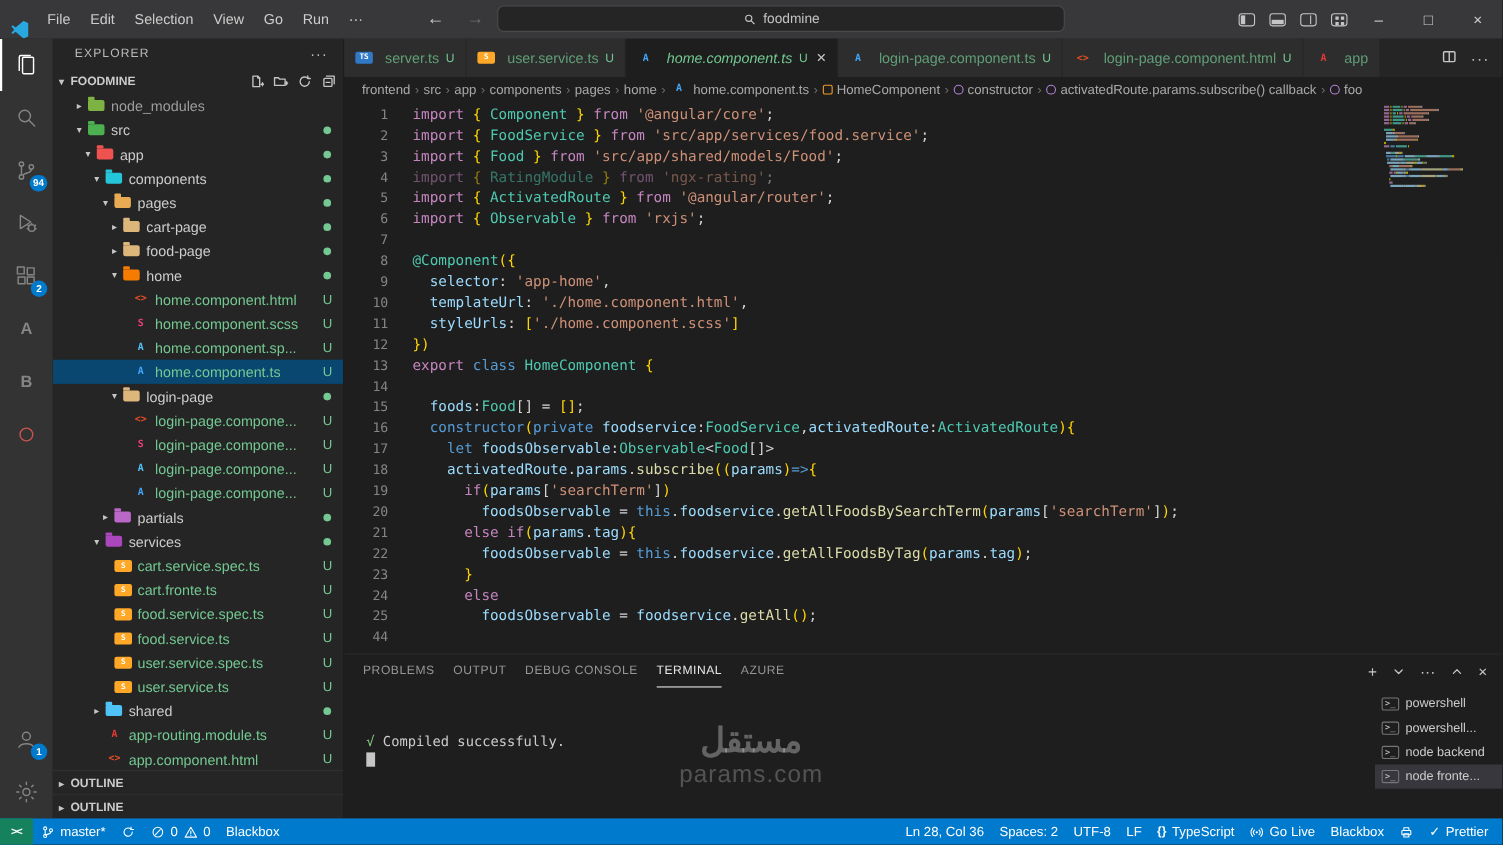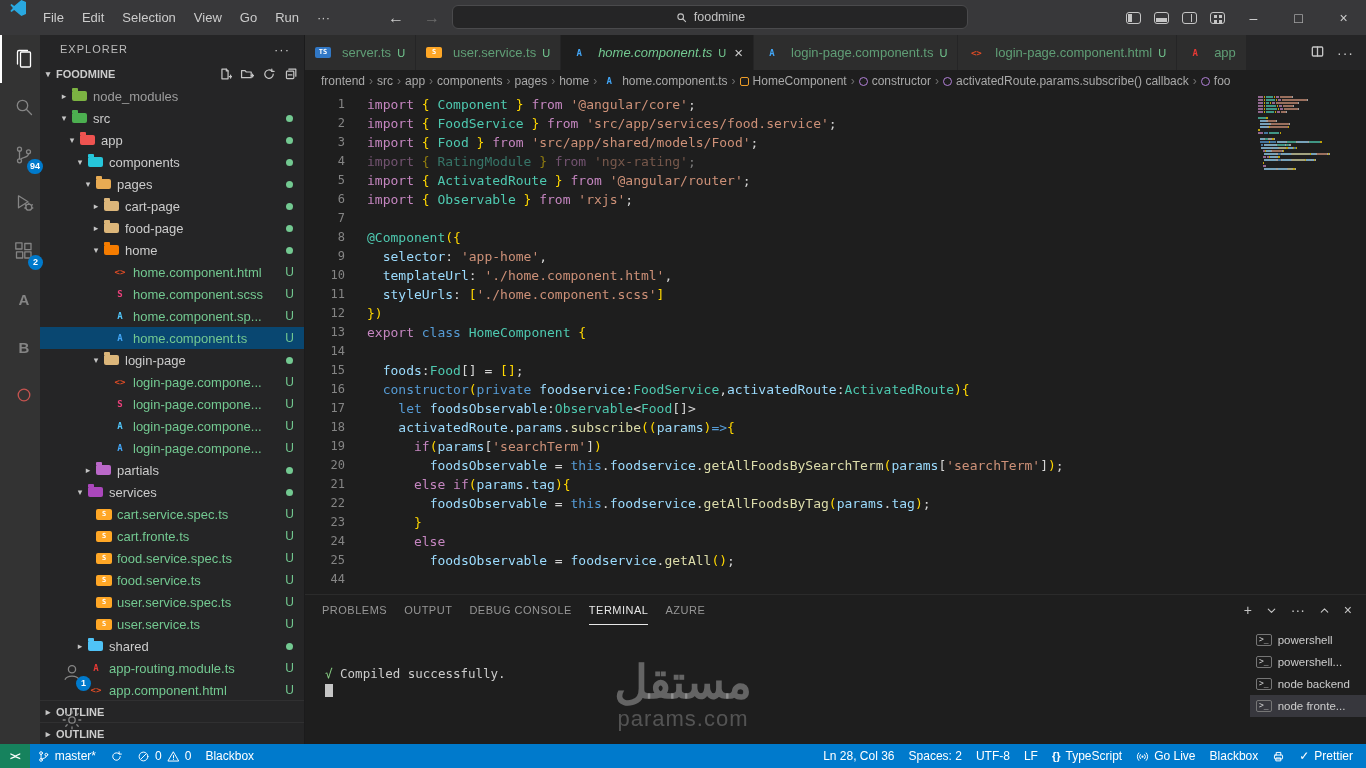--- a/index.html
+++ b/index.html
@@ -1,21 +1,21 @@
 <!DOCTYPE html>
 <html><head>
 <meta charset="utf-8">
 <style>
   * { margin:0; padding:0; box-sizing:border-box; }
   html,body { width:1366px; height:768px; overflow:hidden; }
   body { background:#1e1e1e; font-family:"Liberation Sans",sans-serif; color:#cccccc; font-size:13px; }
   .window { position:relative; width:1366px; height:768px; display:flex; flex-direction:column; }
 
   
-  .titlebar { height:35px; background:#38383a; display:flex; align-items:flex-start; position:relative; flex:none; z-index:10; }
+  .titlebar { height:35px; background:#38383a; display:flex; align-items:flex-end; position:relative; flex:none; z-index:10; }
   .vslogo { width:16px; height:16px; margin:0 8px 0 10px; background:#29a8e0; flex:none;
             clip-path:polygon(71% 0,100% 13%,100% 87%,71% 100%,26% 62%,10% 75%,2% 69%,18% 50%,2% 31%,10% 25%,26% 38%); }
   .menubar { display:flex; height:100%; }
   .menu-item { padding:0 9px; height:100%; display:flex; align-items:center; color:#cccccc; font-size:13px; cursor:default; }
   .nav-arrows { position:absolute; left:388px; top:0; height:100%; display:flex; align-items:center; gap:20px; font-size:16px; color:#cccccc; }
   .nav-arrow.dim { color:#6b6b6b; }
   .tb-search { position:absolute; left:452px; top:5px; width:516px; height:24px; background:#252526; border:1px solid #4a4a4c; border-radius:6px;
                display:flex; align-items:center; justify-content:center; gap:6px; color:#c2c2c2; font-size:12.5px; }
   .tb-search .ico { display:flex; }
   .tb-right { position:absolute; right:0; top:0; height:100%; display:flex; align-items:center; }
@@ -24,21 +24,21 @@
   .wicon.left::before  { content:""; position:absolute; top:1px; bottom:1px; left:1px; width:4px; background:#c5c5c5; }
   .wicon.bottom::before{ content:""; position:absolute; left:1px; right:1px; bottom:1px; height:4px; background:#c5c5c5; }
   .wicon.right::before { content:""; position:absolute; top:1px; bottom:1px; right:4px; width:1px; background:#c5c5c5; }
   .wicon.grid::before  { content:""; position:absolute; top:2px; left:3px; width:3px; height:3px; background:#c5c5c5; box-shadow:5px 0 #c5c5c5,0 5px #c5c5c5,5px 5px #c5c5c5; }
   .winbtn { width:45px; height:100%; display:flex; align-items:center; justify-content:center; font-size:14px; color:#cccccc; }
 
   
   .main { flex:1; display:flex; min-height:0; }
 
   
-  .activitybar { width:40px; background:#333333; display:flex; flex-direction:row; flex:none; }
+  .activitybar { width:48px; background:#333333; display:flex; flex-direction:column; flex:none; }
   .ab-bottom { margin-top:auto; }
   .ab-item { width:48px; height:48px; display:flex; align-items:center; justify-content:center; color:#858585; position:relative; cursor:pointer; }
   .ab-item.active { color:#ffffff; box-shadow:inset 2px 0 0 #ffffff; }
   .ab-glyph { font-size:15px; font-weight:bold; }
   .ab-badge { position:absolute; right:5px; bottom:5px; background:#007acc; border-radius:10px; min-width:15px; height:15px;
               line-height:15px; font-size:9px; color:#fff; text-align:center; padding:0 3px; font-weight:bold; }
 
   
   .sidebar { width:265px; background:#252526; display:flex; flex-direction:column; flex:none; min-height:0; border-right:1px solid #1b1b1c; }
   .sb-title { height:28px; flex:none; display:flex; align-items:center; padding:0 14px 0 20px; font-size:11px; color:#bbbbbb; letter-spacing:1px; }
@@ -118,21 +118,21 @@
   .sb-right { margin-left:auto; padding-right:6px; }
   .sb-item { display:flex; align-items:center; gap:5px; padding:0 7px; height:100%; cursor:pointer; }
   .sb-item.remote { background:#16825D; padding:0 10px; font-weight:bold; }
   .remoteglyph { font-size:10px; letter-spacing:-1px; }
   .sbico { display:flex; }
   .braces { font-size:11px; font-weight:bold; }
   .check { font-size:12px; }
 
   
   .watermark { position:absolute; left:50%; top:658px; transform:translateX(-50%); text-align:center; z-index:40; pointer-events:none; }
-  .wm-title { font-size:46px; font-weight:bold; color:rgba(215,215,215,.38); line-height:1.05; }
+  .wm-title { font-size:31px; font-weight:bold; color:rgba(215,215,215,.38); line-height:1.05; }
   .wm-sub { font-size:22px; color:rgba(195,195,195,.32); letter-spacing:1px; }
 </style>
 </head>
 <body>
 
 <div class="window">
 
   <div class="titlebar">
     <div class="vslogo"></div>
     <div class="menubar">

